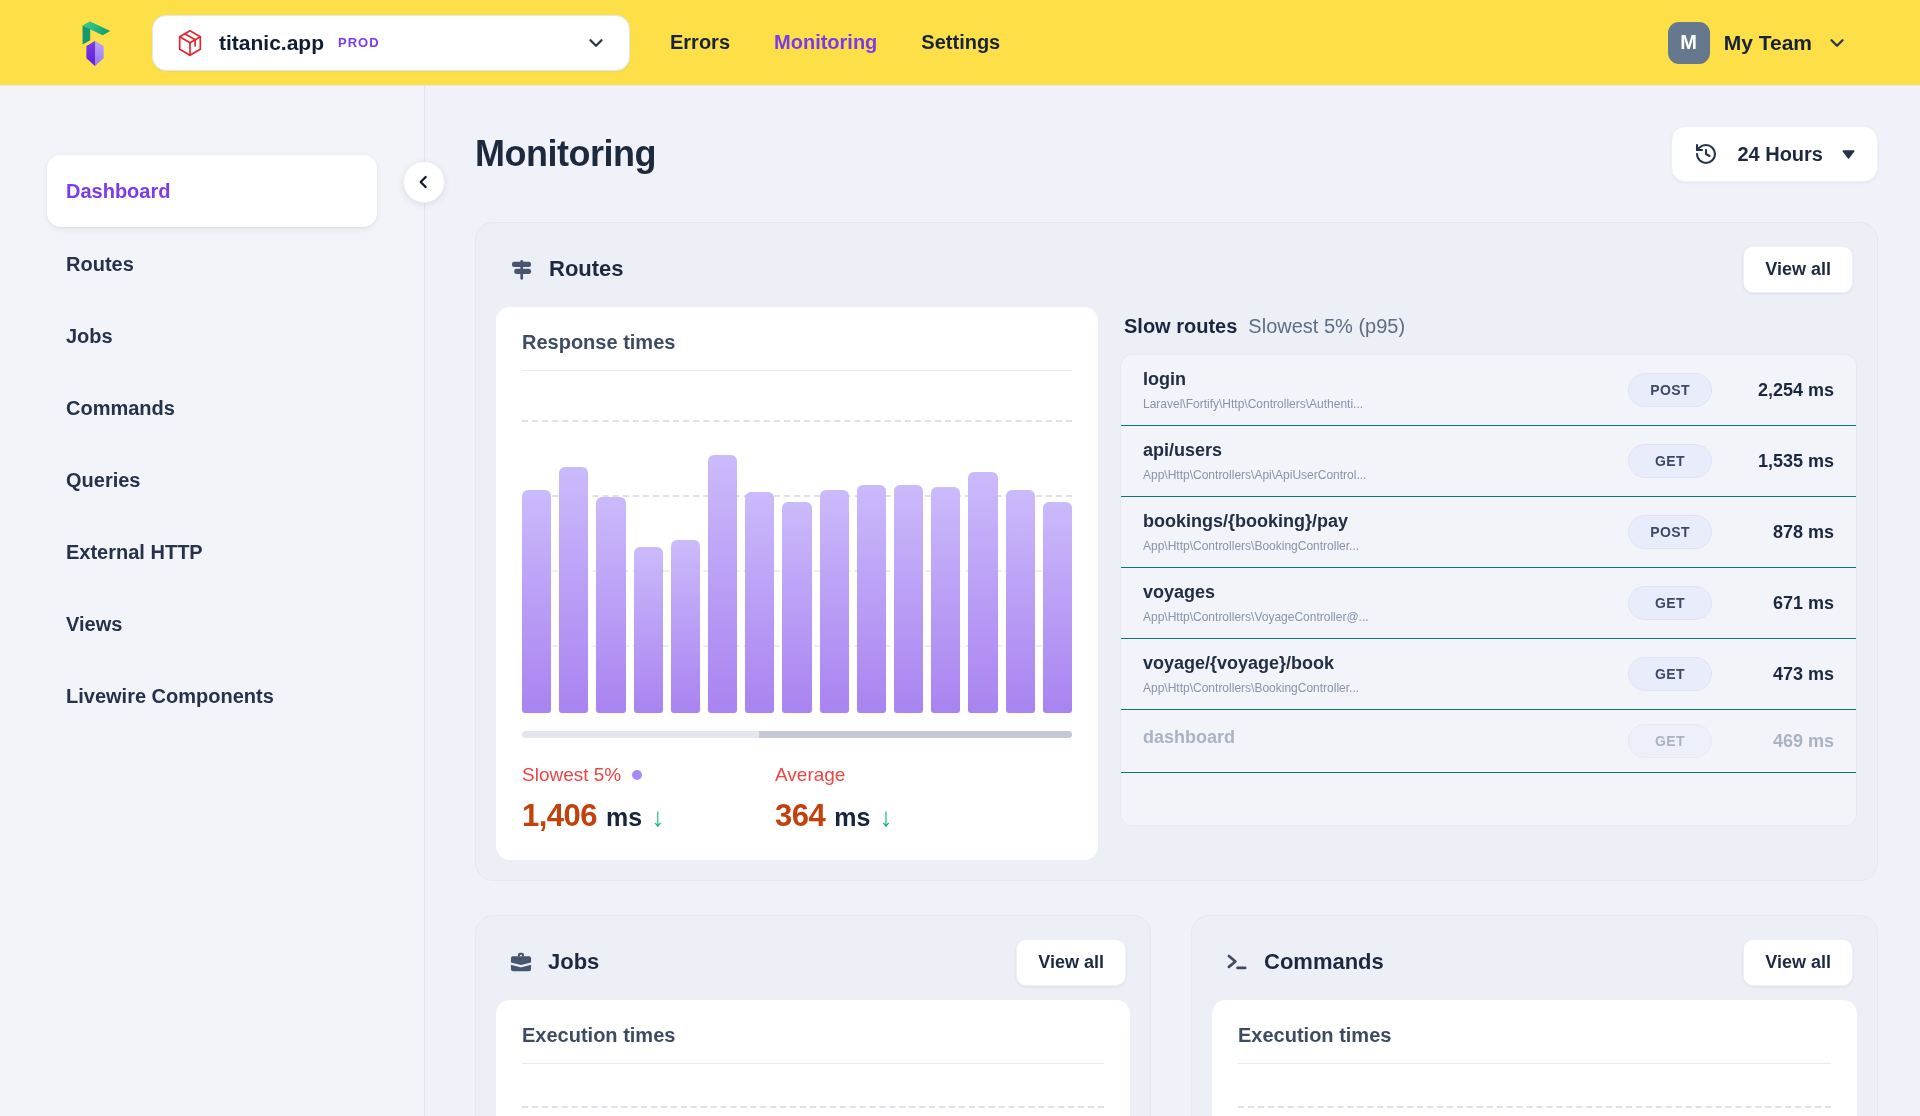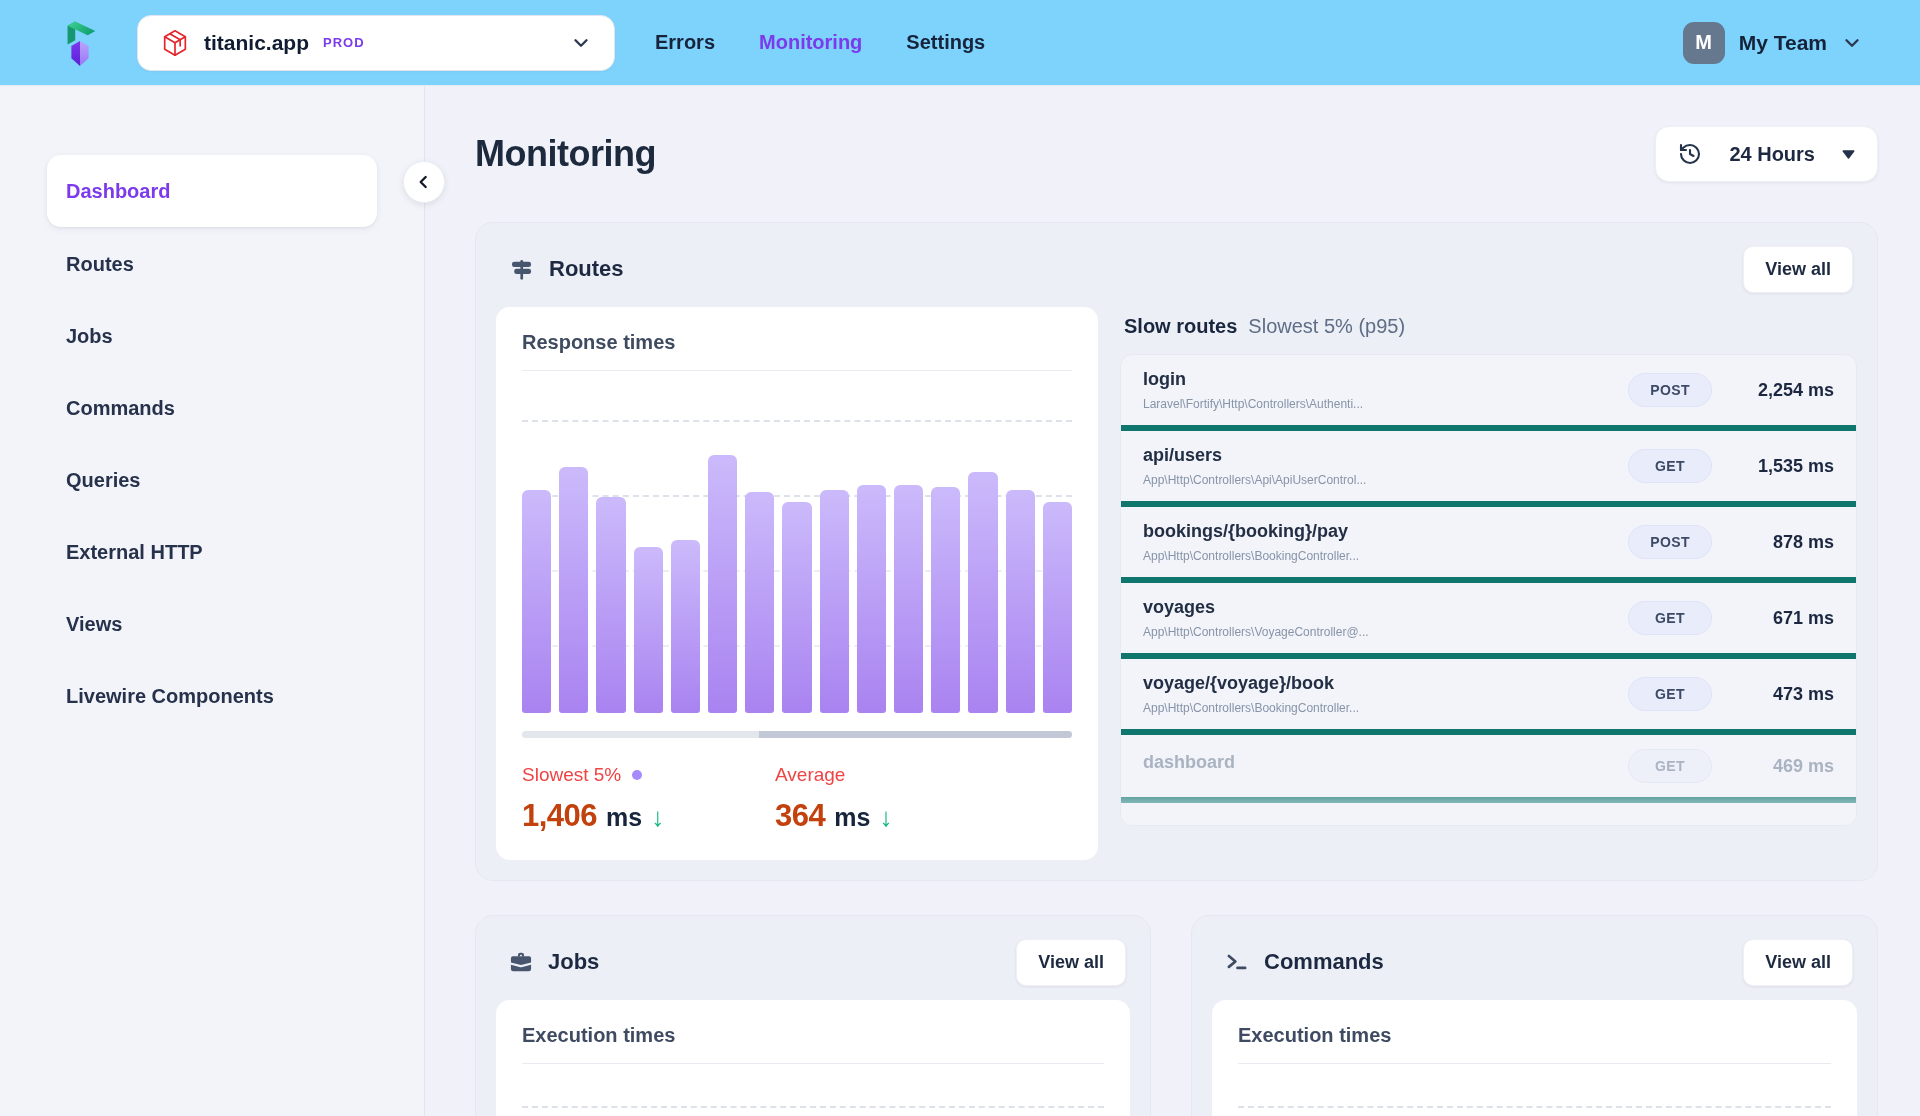--- a/index.html
+++ b/index.html
@@ -4,23 +4,23 @@
 <style>
   * { margin:0; padding:0; box-sizing:border-box; }
   html,body { width:1920px; height:1116px; overflow:hidden; }
   body {
     font-family:"Liberation Sans","DejaVu Sans",sans-serif;
     background:#f1f2f9; color:#1b2940;
     display:flex; flex-direction:column;
   }
   
   .navbar {
-    height:86px; flex:0 0 86px; background:#7dd3fc;
+    height:86px; flex:0 0 86px; background:#fde047;
     border-bottom:1px solid #e7e9f1;
-    display:flex; align-items:center; padding:0 57px;
+    display:flex; align-items:center; padding:0 72px;
   }
   .brand-logo { width:46px; height:54px; flex:0 0 auto; }
   .app-selector {
     margin-left:34px; height:56px; width:478px;
     background:#ffffff; border:1px solid #e3e5ee; border-radius:14px;
     display:flex; align-items:center; padding:0 22px; gap:14px;
     box-shadow:0 1px 2px rgba(20,30,55,.04); cursor:pointer;
   }
   .app-selector .laravel-icon { width:30px; height:30px; }
   .app-name { font-size:21px; font-weight:700; color:#101c31; }
@@ -62,21 +62,21 @@
     display:flex; align-items:center; justify-content:center; cursor:pointer; z-index:5;
   }
 
   
   .main { flex:1; min-width:0; padding:40px 42px 0 50px; overflow:hidden; }
   .title-row { display:flex; align-items:center; }
   .page-title { font-size:36px; font-weight:800; letter-spacing:-.5px; color:#1d2a3e; }
   .time-btn {
     margin-left:auto; height:56px; background:#fff; border-radius:14px;
     border:1px solid #eef0f6; box-shadow:0 1px 3px rgba(20,30,55,.08);
-    display:flex; align-items:center; gap:27px; padding:0 22px;
+    display:flex; align-items:center; gap:19px; padding:0 22px;
     font-size:20px; font-weight:700; color:#1c2940; cursor:pointer;
   }
   .panel {
     background:#edeff7; border:1px solid #e6e8f1; border-radius:18px;
     padding:16px 20px 20px;
   }
   .routes-panel { margin-top:40px; }
   .panel-head { height:60px; display:flex; align-items:center; padding:0 4px 0 12px; }
   .panel-title { font-size:22px; font-weight:800; color:#1c2940; margin-left:14px; }
   .view-all-btn {
@@ -113,21 +113,21 @@
 
   
   .sr-col { flex:1; min-width:0; padding-top:8px; }
   .sr-head { display:flex; align-items:baseline; gap:11px; padding-left:4px; }
   .sr-title { font-size:20px; font-weight:800; color:#18263e; }
   .sr-subtitle { font-size:20px; font-weight:400; color:#5d6e86; }
   .sr-list {
     margin-top:16px; background:#f3f4fa; border:1px solid #e7e9f2; border-radius:12px;
     overflow:hidden; position:relative; height:472px;
   }
-  .sr-row { display:flex; align-items:center; padding:14px 22px; border-bottom:6px solid #0f766e; }
+  .sr-row { display:flex; align-items:center; padding:14px 22px; border-bottom:1px solid #0f766e; }
   .sr-row:last-child { border-bottom:none; }
   .sr-row-main { flex:1; min-width:0; padding-right:18px; }
   .sr-route { font-size:18px; font-weight:600; color:#212e44; }
   .sr-handler { margin-top:7px; font-size:12px; color:#8794a8; white-space:nowrap; overflow:hidden; }
   .method-badge {
     flex:0 0 84px; text-align:center; padding:8px 0; border-radius:999px;
     background:#e9ecfb; border:1px solid #dee3f7;
     font-size:14px; font-weight:700; letter-spacing:.4px; color:#3d4a66;
   }
   .sr-duration { flex:0 0 122px; text-align:right; font-size:18px; font-weight:700; color:#1b2840; }

